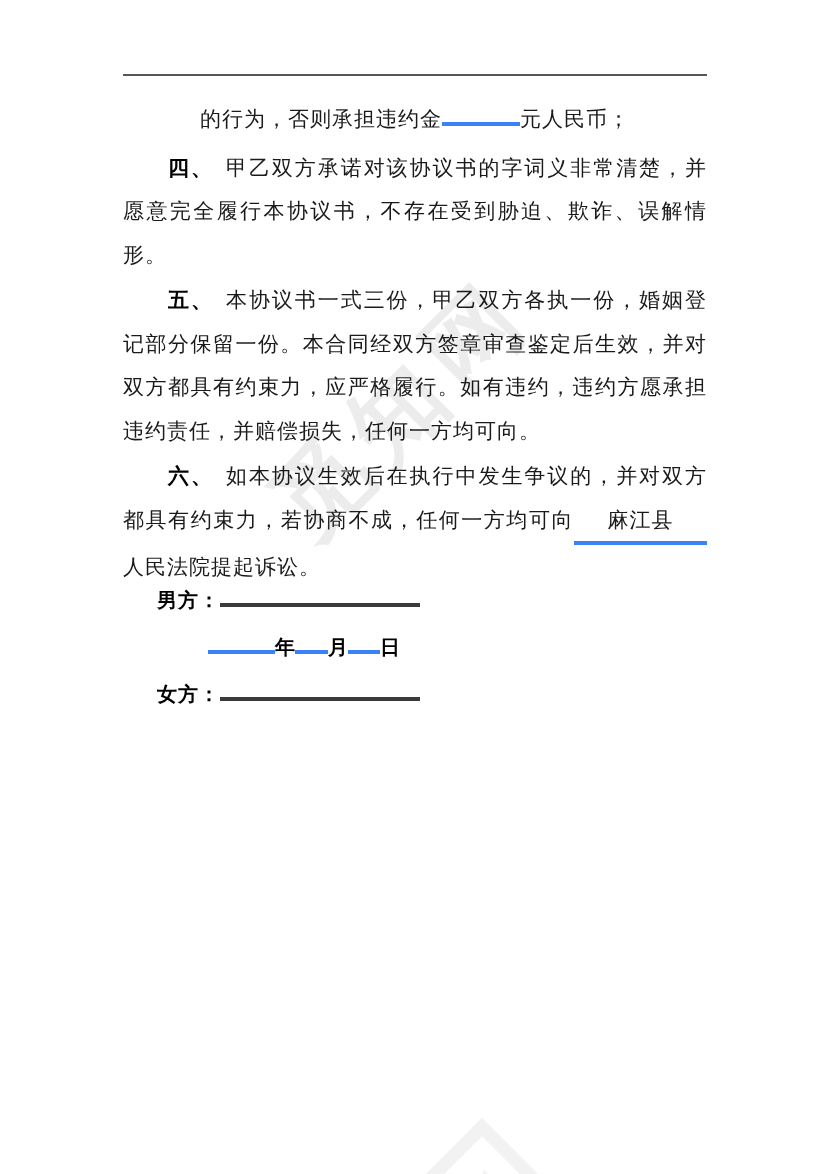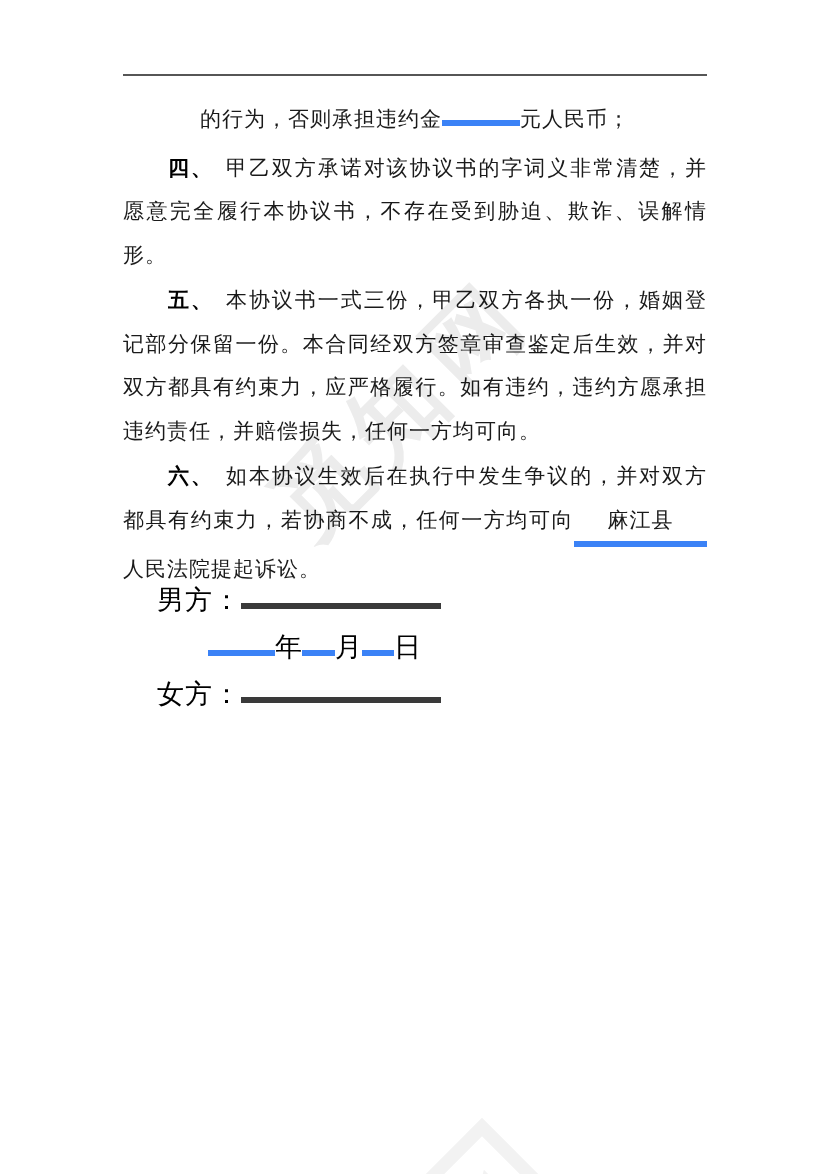--- a/index.html
+++ b/index.html
@@ -67,38 +67,38 @@
     text-align: justify;
     text-indent: 45px;
   }
   .clause-num {
     font-weight: 700;
     color: #000;
     margin-right: 12px;
   }
   .blank {
     display: inline-block;
-    border-bottom: 6px solid #3b82f6;
+    border-bottom: 4px solid #3b82f6;
     vertical-align: baseline;
   }
   .blank-money { width: 78px; }
   .blank-court {
     min-width: 133px;
     text-align: center;
     text-indent: 0;
     letter-spacing: 1px;
   }
 
   
   .sig-block {
     position: absolute;
     left: 157px; top: 577px;
     z-index: 1;
-    font-size: 27px;
-    font-weight: 400;
+    font-size: 20px;
+    font-weight: 700;
     color: #000;
   }
   .sig-row {
     height: 47px;
     line-height: 47px;
     white-space: nowrap;
   }
   .sig-label { letter-spacing: 1px; }
   .sig-line { width: 200px; border-bottom-color: #3a3a3a; }
   .date-row { padding-left: 51px; }

